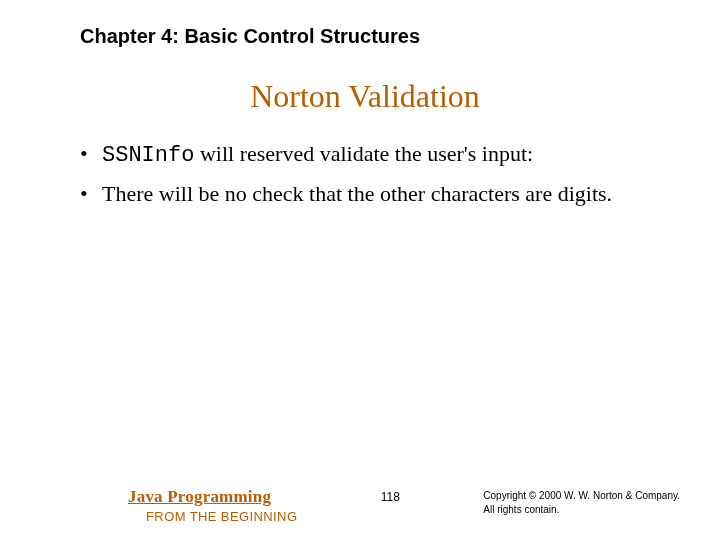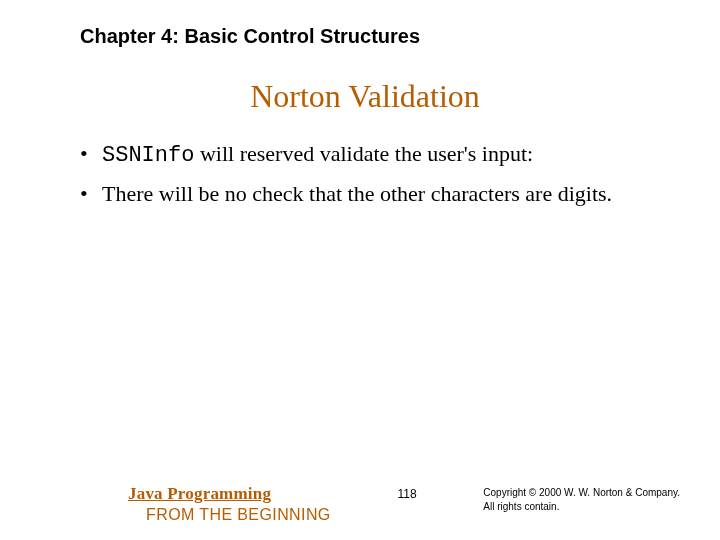--- a/index.html
+++ b/index.html
@@ -91,21 +91,21 @@
     .book-title {
       font-family: "Times New Roman", Times, serif;
       font-weight: bold;
       font-size: 17px;
       color: #b85c00;
       text-decoration: underline;
       letter-spacing: 0.2px;
     }
     .book-subtitle {
       font-family: Arial, Helvetica, sans-serif;
-      font-size: 16px;
+      font-size: 13px;
       color: #b85c00;
       margin-left: 18px;
       margin-top: 2px;
       letter-spacing: 0.4px;
     }
     .page-number {
       font-family: Arial, Helvetica, sans-serif;
       font-size: 12px;
       color: #000;
       margin-top: 3px;

